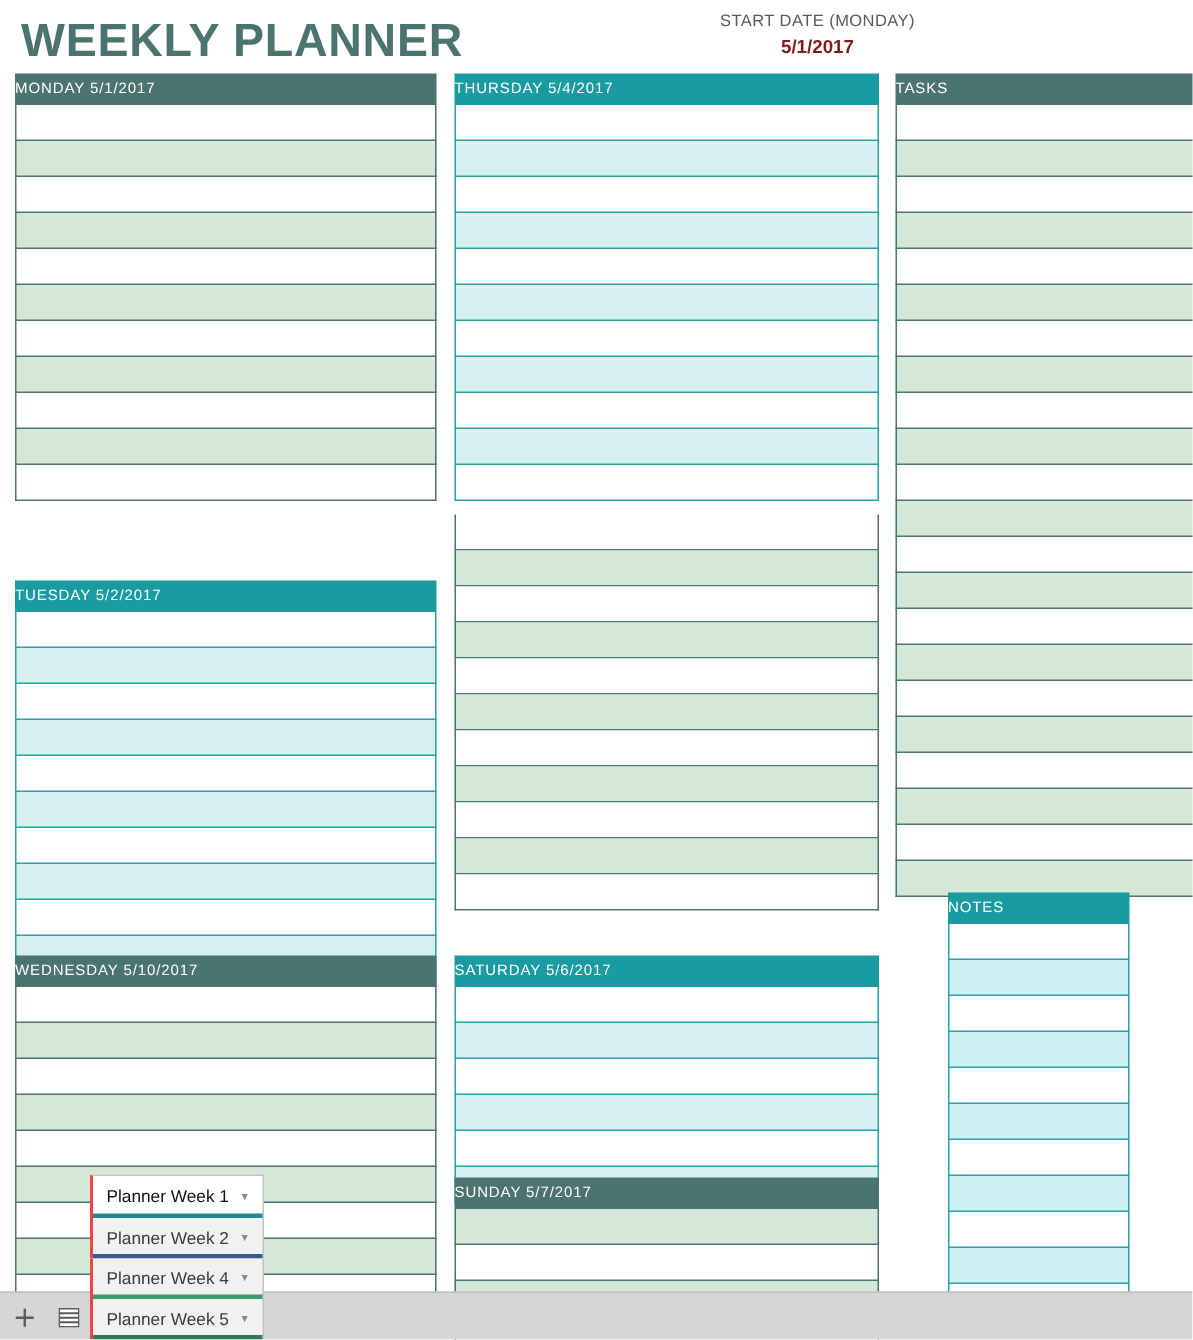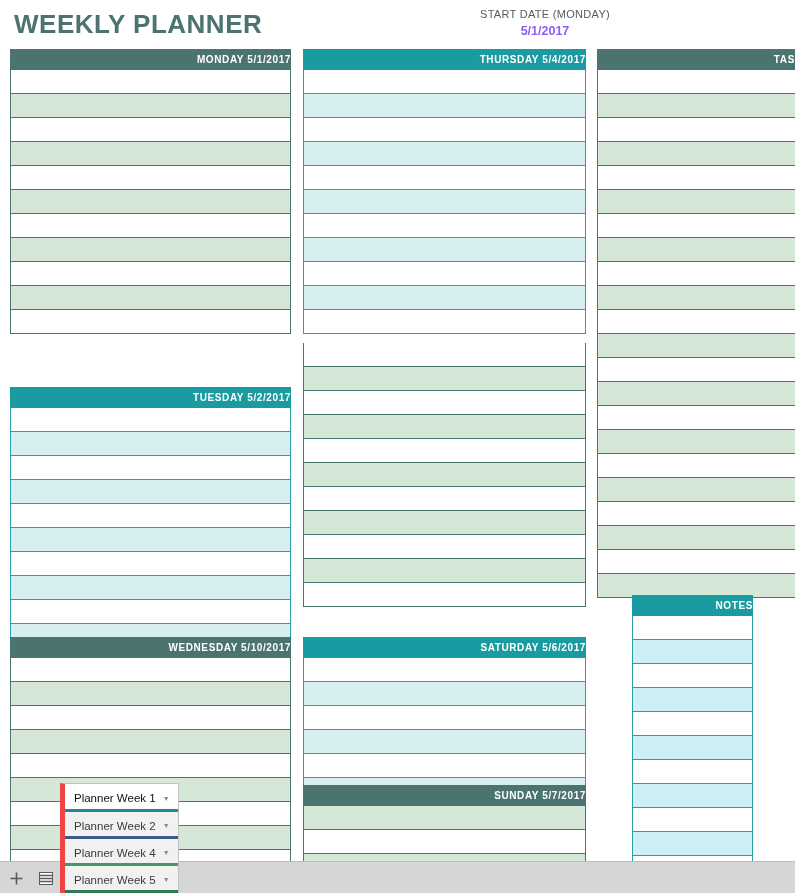--- a/index.html
+++ b/index.html
@@ -12,52 +12,52 @@
   #sheet {
     position: relative;
     width: 795px; height: 893px;
     background: #ffffff;
   }
 
   
   #title {
     position: absolute;
     left: 14px; top: 9px;
-    font-size: 26px;
+    font-size: 31px;
     font-weight: bold;
     letter-spacing: 0.5px;
     color: #4b7471;
   }
   #startblock {
     position: absolute;
     left: 455px; top: 8px;
     width: 180px;
     text-align: center;
   }
   #startlabel {
     font-size: 11px;
     color: #555b5b;
     letter-spacing: 0.3px;
   }
   #startvalue {
     margin-top: 4px;
     font-size: 12.5px;
     font-weight: bold;
-    color: #8b5cf6;
+    color: #7f1d1d;
   }
 
   
   .block { position: absolute; }
   .bhead {
     height: 21px;
     line-height: 21px;
-    text-align: right;
+    text-align: left;
     color: #ffffff;
     font-size: 10px;
-    font-weight: bold;
+    font-weight: normal;
     letter-spacing: 0.6px;
     white-space: nowrap;
     overflow: hidden;
   }
   .brows { width: 100%; }
   .brow {
     height: 24px;
     width: 100%;
   }
   
@@ -101,21 +101,21 @@
   .tab {
     position: relative;
     height: 27px;
     margin-right: 2px;
     padding: 0 8px 0 9px;
     background: #f1f1f1;
     display: flex; align-items: center;
     font-size: 11.5px;
     color: #3a3a3a;
     white-space: nowrap;
-    border-left: 5px solid #ef4444;
+    border-left: 2px solid #ef4444;
     border-right: 1px solid #c2c2c2;
   }
   .tab.active {
     background: #ffffff;
     color: #111111;
     height: 29px;
     border-top: 1px solid #c2c2c2;
   }
   .tab .tabcaret {
     margin-left: 7px;

